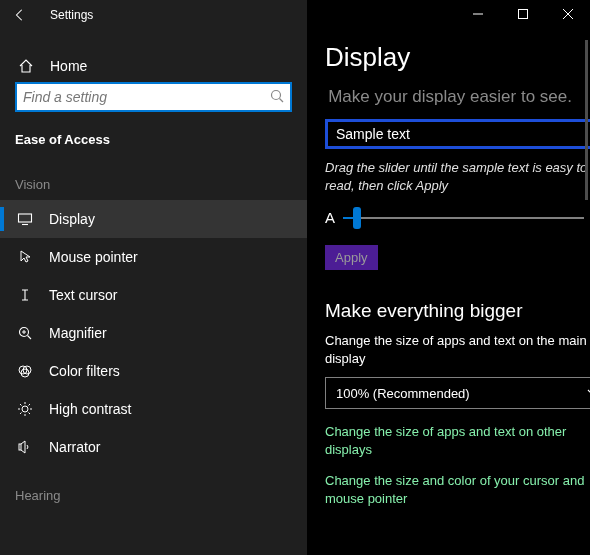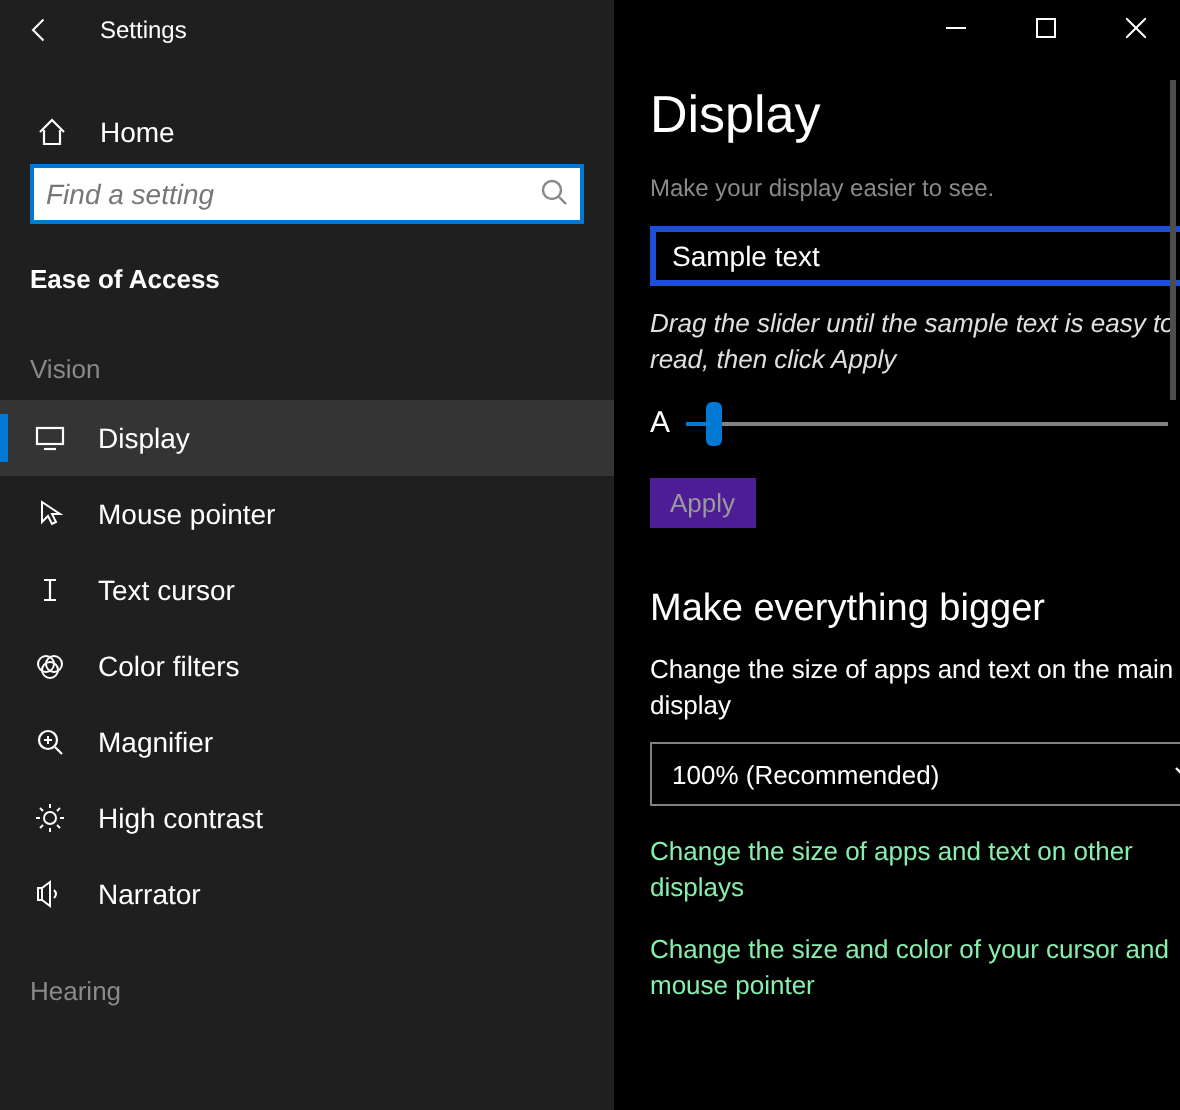--- a/index.html
+++ b/index.html
@@ -19,21 +19,21 @@
   .section-label { font-size: 13px; color: #8a8a8a; padding: 22px 0 8px 15px; }
   .nav-item { height: 38px; display: flex; align-items: center; padding-left: 15px; cursor: pointer; position: relative; }
   .nav-item.selected { background: #343434; }
   .nav-item.selected::before { content: ""; position: absolute; left: 0; top: 7px; bottom: 7px; width: 4px; background: #0078d4; }
   .nav-item .icon { width: 20px; display: flex; align-items: center; justify-content: center; }
   .nav-item .label { margin-left: 14px; font-size: 14px; }
   .main { flex: 1; background: #000; height: 100%; position: relative; padding: 0 18px 0 18px; overflow: hidden; }
   .winbtns { position: absolute; top: 0; right: 0; display: flex; }
   .winbtn { width: 45px; height: 28px; display: flex; align-items: center; justify-content: center; color: #fff; cursor: pointer; }
   .page-title { font-size: 26px; font-weight: 350; margin-top: 42px; }
-  .page-sub { font-size: 12px; color: #8a8a8a; margin-top: 14px; }
+  .page-sub { font-size: 17px; color: #8a8a8a; margin-top: 14px; text-align: right; }
   .section-h { font-size: 19px; font-weight: 400; margin-top: 34px; }
   .sample-box { border: 3px solid #1d4ed8; height: 30px; margin-top: 12px; display: flex; align-items: center; padding: 0 8px; font-size: 14px; width: 284px; }
   .instr { font-size: 13px; margin-top: 10px; line-height: 1.35; color: #e0e0e0; width: 286px; font-style: italic; }
   .slider-row { display: flex; align-items: center; margin-top: 8px; width: 284px; }
   .smallA { font-size: 15px; margin-right: 8px; }
   .bigA { font-size: 26px; margin-left: 8px; }
   .slider { flex: 1; position: relative; height: 20px; }
   .track { position: absolute; top: 50%; left: 0; right: 0; height: 2px; background: #808080; transform: translateY(-50%); }
   .track-fill { position: absolute; top: 50%; left: 0; width: 14px; height: 2px; background: #0078d4; transform: translateY(-50%); }
   .thumb { position: absolute; top: 50%; left: 14px; width: 8px; height: 22px; background: #0078d4; border-radius: 3px; transform: translate(-50%, -50%); }
@@ -104,38 +104,38 @@
           <line x1="8" y1="3" x2="8" y2="13" stroke="#fff" stroke-width="1.1"></line>
           <path d="M5 3 Q8 3 8 3 Q8 3 11 3 M5 13 Q8 13 8 13 Q8 13 11 13" stroke="#fff" stroke-width="1.1" fill="none"></path>
         </svg>
     </span>
     <span class="label">Text cursor</span>
   </div>
 
   <div class="nav-item">
     <span class="icon">
       <svg width="16" height="16" viewBox="0 0 16 16">
-          <circle cx="6" cy="7" r="4" stroke="#fff" stroke-width="1" fill="none"></circle>
-          <circle cx="10" cy="7" r="4" stroke="#fff" stroke-width="1" fill="none"></circle>
-          <circle cx="8" cy="10" r="4" stroke="#fff" stroke-width="1" fill="none"></circle>
-        </svg>
-    </span>
-    <span class="label">Color filters</span>
-  </div>
-
-  <div class="nav-item">
-    <span class="icon">
-      <svg width="16" height="16" viewBox="0 0 16 16">
           <circle cx="7" cy="7" r="4.5" stroke="#fff" stroke-width="1.1" fill="none"></circle>
           <line x1="10.5" y1="10.5" x2="14" y2="14" stroke="#fff" stroke-width="1.1"></line>
           <line x1="5" y1="7" x2="9" y2="7" stroke="#fff" stroke-width="1"></line>
           <line x1="7" y1="5" x2="7" y2="9" stroke="#fff" stroke-width="1"></line>
         </svg>
     </span>
     <span class="label">Magnifier</span>
+  </div>
+
+  <div class="nav-item">
+    <span class="icon">
+      <svg width="16" height="16" viewBox="0 0 16 16">
+          <circle cx="6" cy="7" r="4" stroke="#fff" stroke-width="1" fill="none"></circle>
+          <circle cx="10" cy="7" r="4" stroke="#fff" stroke-width="1" fill="none"></circle>
+          <circle cx="8" cy="10" r="4" stroke="#fff" stroke-width="1" fill="none"></circle>
+        </svg>
+    </span>
+    <span class="label">Color filters</span>
   </div>
 
   <div class="nav-item">
     <span class="icon">
       <svg width="16" height="16" viewBox="0 0 16 16">
           <circle cx="8" cy="8" r="3" stroke="#fff" stroke-width="1" fill="none"></circle>
           <g stroke="#fff" stroke-width="1">
             <line x1="8" y1="1" x2="8" y2="3"></line>
             <line x1="8" y1="13" x2="8" y2="15"></line>
             <line x1="1" y1="8" x2="3" y2="8"></line>

